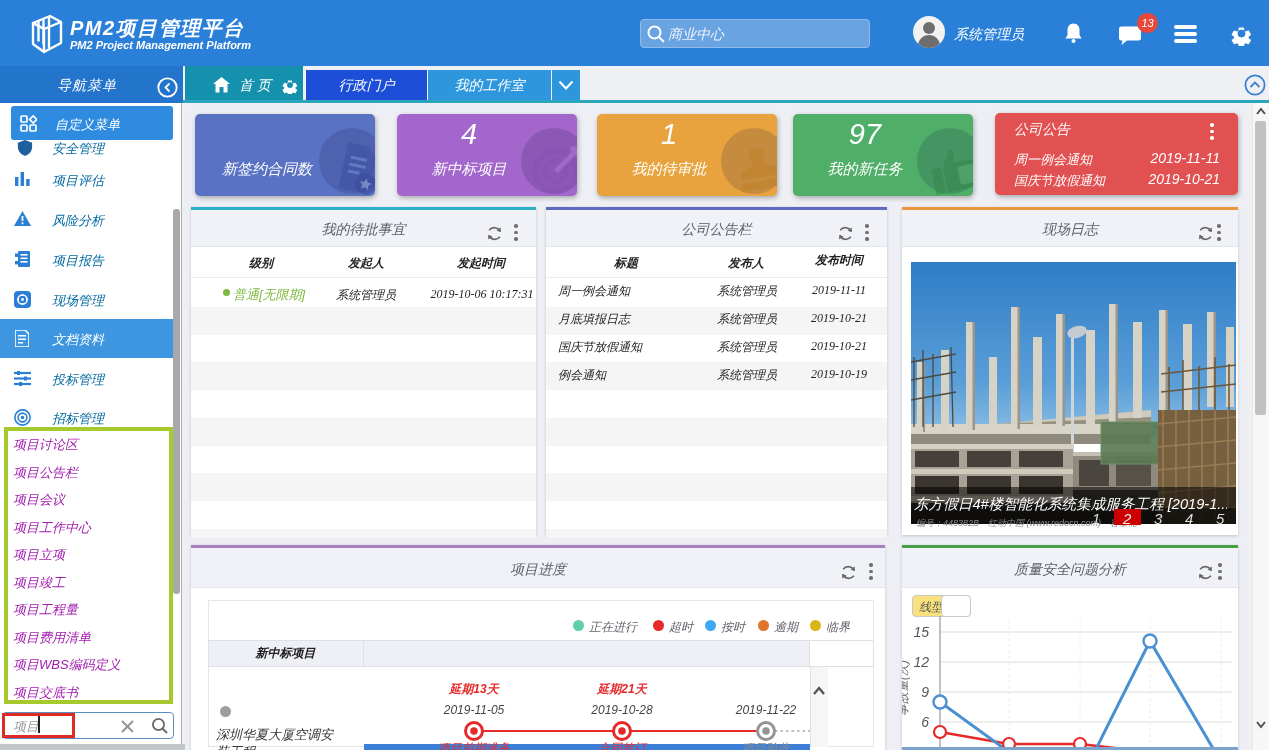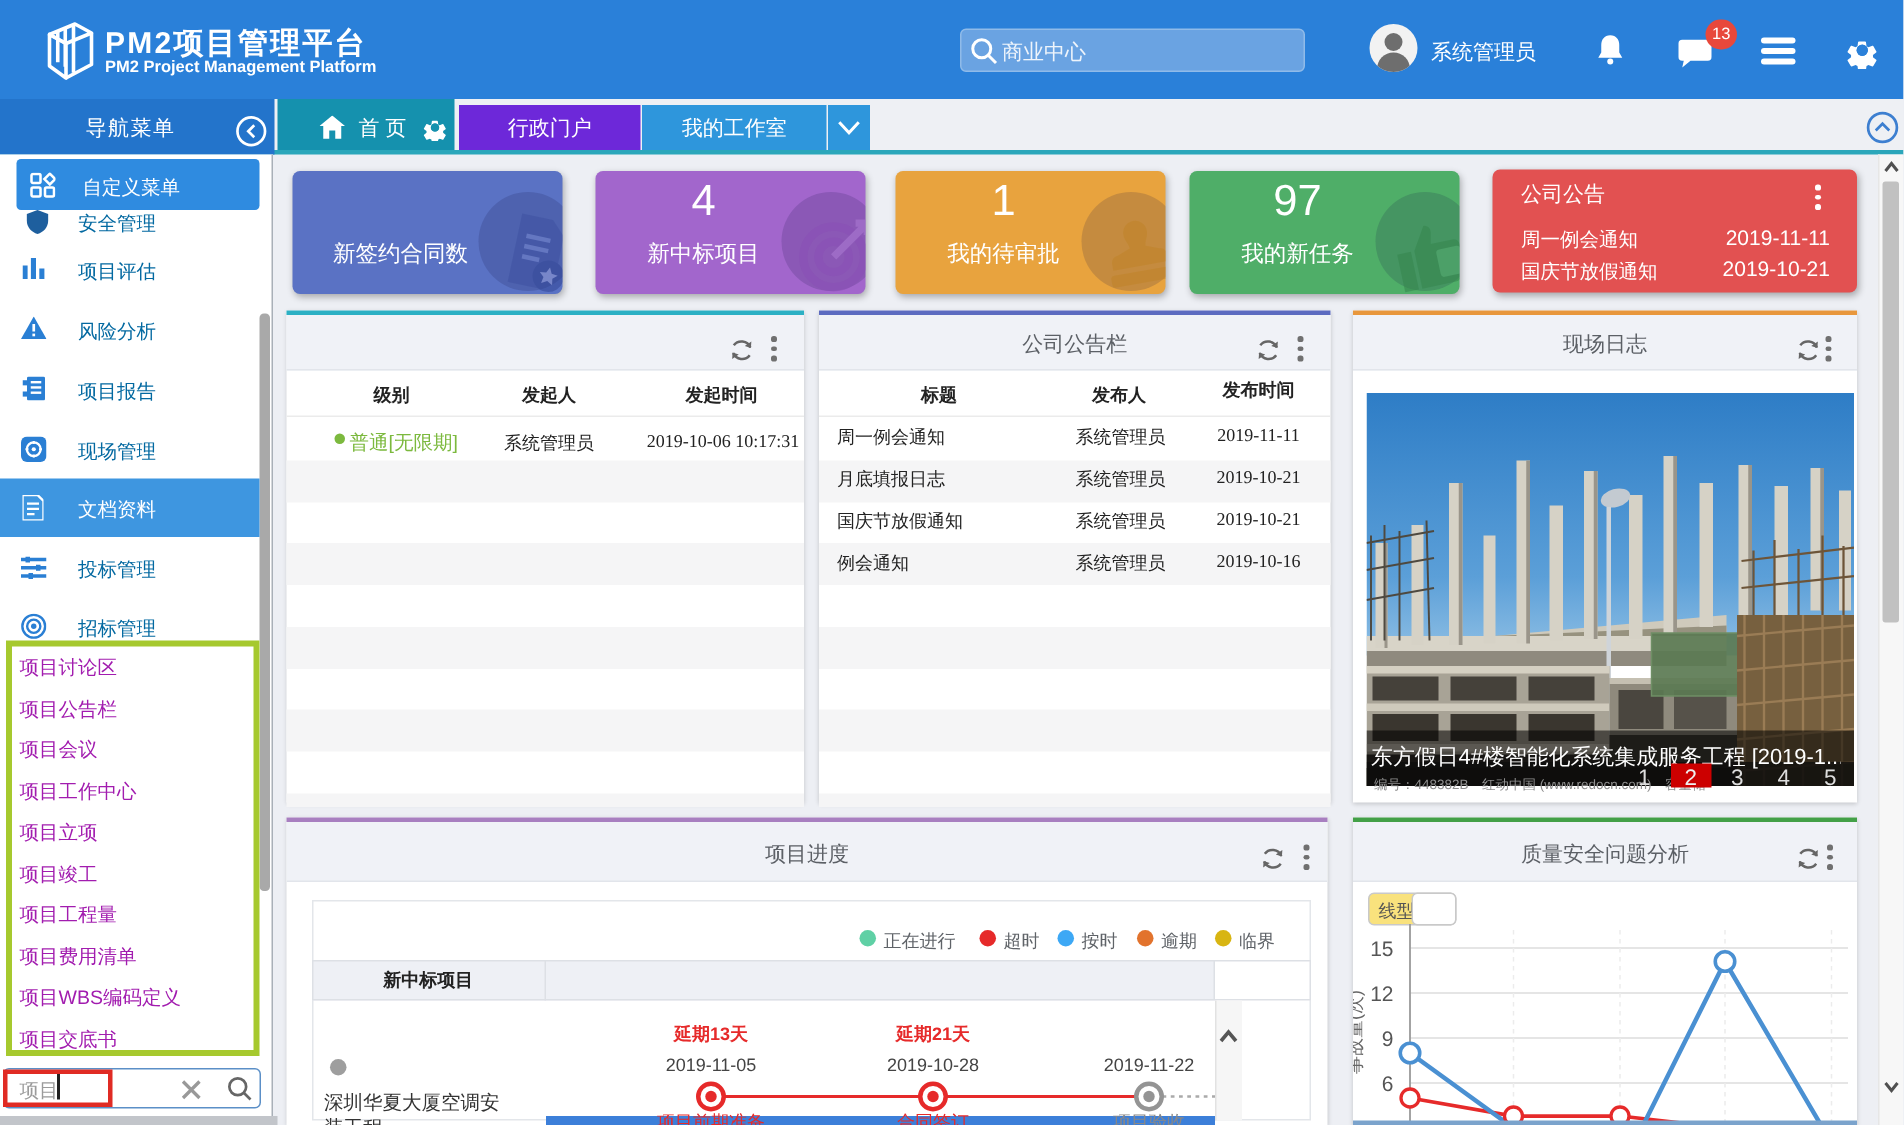--- a/index.html
+++ b/index.html
@@ -1,38 +1,38 @@
 <!DOCTYPE html>
 <html><head>
 <meta charset="utf-8">
 <style>
 * { margin:0; padding:0; box-sizing:border-box; }
 html,body { width:1269px; height:750px; overflow:hidden; font-family:"Liberation Sans",sans-serif; background:#edeff4; }
-#stage { position:relative; width:1269px; height:750px; overflow:hidden; }
+#stage { position:relative; width:1269px; height:750px; overflow:hidden;font-style:italic; }
 .abs { position:absolute; }
 .ser { font-family:"Liberation Serif",serif; }
 
 
 #header { left:0; top:0; width:1269px; height:66px; background:#2a80d9; }
 #logoTitle { left:70px; top:15px; color:#fff; font-size:20px; font-weight:bold; letter-spacing:1.5px; }
 #logoSub { left:70px; top:39px; color:#fff; font-size:11px; font-weight:bold; }
 #searchBox { left:640px; top:19px; width:230px; height:29px; background:#6aa3e2; border:1px solid #90bbe9; border-radius:4px; }
 #searchTxt { left:668px; top:26px; font-size:14px; color:#eef4fb; }
 #userName { left:954px; top:26px; color:#fff; font-size:14px; }
 #badge { left:1137px; top:13px; width:21px; height:20px; background:#e8483b; border-radius:10px; color:#fff; font-size:11px; text-align:center; line-height:20px; }
 
 
 #navrow { left:0; top:66px; width:1269px; height:34px; background:#eef0f4; }
 #tealline { left:0; top:100px; width:1269px; height:3px; background:#2ba6ba; }
 #navLeft { left:0; top:66px; width:183px; height:37px; background:#2374cb; }
 #navLeftTxt { left:57px; top:77px; color:#fff; font-size:14px; letter-spacing:1px; }
 .tab { top:70px; height:30px; color:#fff; font-size:14px; }
 #tabHome { left:185px; top:66px; height:34px; width:118px; background:#1591ae; }
 #tabHomeTxt { left:239px; top:77px; color:#fff; font-size:14px; }
-#tab2 { left:306px; width:121px; background:#6d28d9; text-align:center; line-height:30px; }
+#tab2 { left:306px; width:121px; background:#1d4ed8; text-align:center; line-height:30px; }
 #tab3 { left:428px; width:123px; background:#2e96dc; text-align:center; line-height:30px; }
 #tabDrop { left:552px; width:28px; background:#2e96dc; }
 
 
 #sidebar { left:0; top:103px; width:182px; height:641px; background:#fff; border-right:1px solid #a9b0b8; }
 #sbBottom { left:0; top:744px; width:185px; height:6px; background:#c2c5ca; }
 #sbThumb { left:173px; top:209px; width:6.5px; height:385px; background:#a9a9a9; border-radius:3px; }
 #menuBtn { left:11px; top:106px; width:162px; height:34px; background:#2f8be0; border-radius:3px; }
 #menuBtnTxt { left:55px; top:116px; color:#fff; font-size:13px; }
 .mtxt { left:52px; font-size:13px; color:#0369a1; }
@@ -303,20 +303,21 @@
         <i></i>
       </div>
     <div class="abs" style="left:19px;top:38px;font-size:13px;color:#fff">周一例会通知</div>
     <div class="abs" style="left:130px;top:37px;width:95px;text-align:right;font-size:14px;color:#fff">2019-11-11</div>
     <div class="abs" style="left:19px;top:59px;font-size:13px;color:#fff">国庆节放假通知</div>
     <div class="abs" style="left:130px;top:58px;width:95px;text-align:right;font-size:14px;color:#fff">2019-10-21</div>
   </div>
 
   <div class="abs panel" id="panel1">
     <div class="abs phead"></div>
+      <div class="abs ptitle">我的待批事宜</div>
     <svg class="abs rfr" style="left:295px;top:15px" width="17" height="17" viewBox="0 0 17 17">
       <path d="M3.2 5.2 A6.4 6.4 0 0 1 14.2 6.6 M13.8 11.8 A6.4 6.4 0 0 1 2.8 10.4" fill="none" stroke="#666" stroke-width="1.7"></path>
       <path d="M14.9 2.6 L14.6 7 L10.5 5.6 Z M2.1 14.4 L2.4 10 L6.5 11.4 Z" fill="#666"></path>
     </svg>
     <div class="abs dots3" style="left:323px;top:14px">
         <i></i>
         <i></i>
         <i></i>
       </div>
     <div class="abs stripe" style="top:97px"></div>
@@ -359,21 +360,21 @@
     <div class="abs td" style="left:171px;top:73px;width:60px">系统管理员</div>
     <div class="abs td ser" style="left:255px;top:73px;width:76px">2019-11-11</div>
     <div class="abs td" style="left:12px;top:101px;width:120px;text-align:left">月底填报日志</div>
     <div class="abs td" style="left:171px;top:101px;width:60px">系统管理员</div>
     <div class="abs td ser" style="left:255px;top:101px;width:76px">2019-10-21</div>
     <div class="abs td" style="left:12px;top:129px;width:130px;text-align:left">国庆节放假通知</div>
     <div class="abs td" style="left:171px;top:129px;width:60px">系统管理员</div>
     <div class="abs td ser" style="left:255px;top:129px;width:76px">2019-10-21</div>
     <div class="abs td" style="left:12px;top:157px;width:120px;text-align:left">例会通知</div>
     <div class="abs td" style="left:171px;top:157px;width:60px">系统管理员</div>
-    <div class="abs td ser" style="left:255px;top:157px;width:76px">2019-10-16</div>
+    <div class="abs td ser" style="left:255px;top:157px;width:76px">2019-10-19</div>
   </div>
 
   <div class="abs panel" id="panel3">
     <div class="abs phead"></div>
       <div class="abs ptitle">现场日志</div>
     <svg class="abs rfr" style="left:295px;top:15px" width="17" height="17" viewBox="0 0 17 17">
       <path d="M3.2 5.2 A6.4 6.4 0 0 1 14.2 6.6 M13.8 11.8 A6.4 6.4 0 0 1 2.8 10.4" fill="none" stroke="#666" stroke-width="1.7"></path>
       <path d="M14.9 2.6 L14.6 7 L10.5 5.6 Z M2.1 14.4 L2.4 10 L6.5 11.4 Z" fill="#666"></path>
     </svg>
     <div class="abs dots3" style="left:315px;top:14px">

